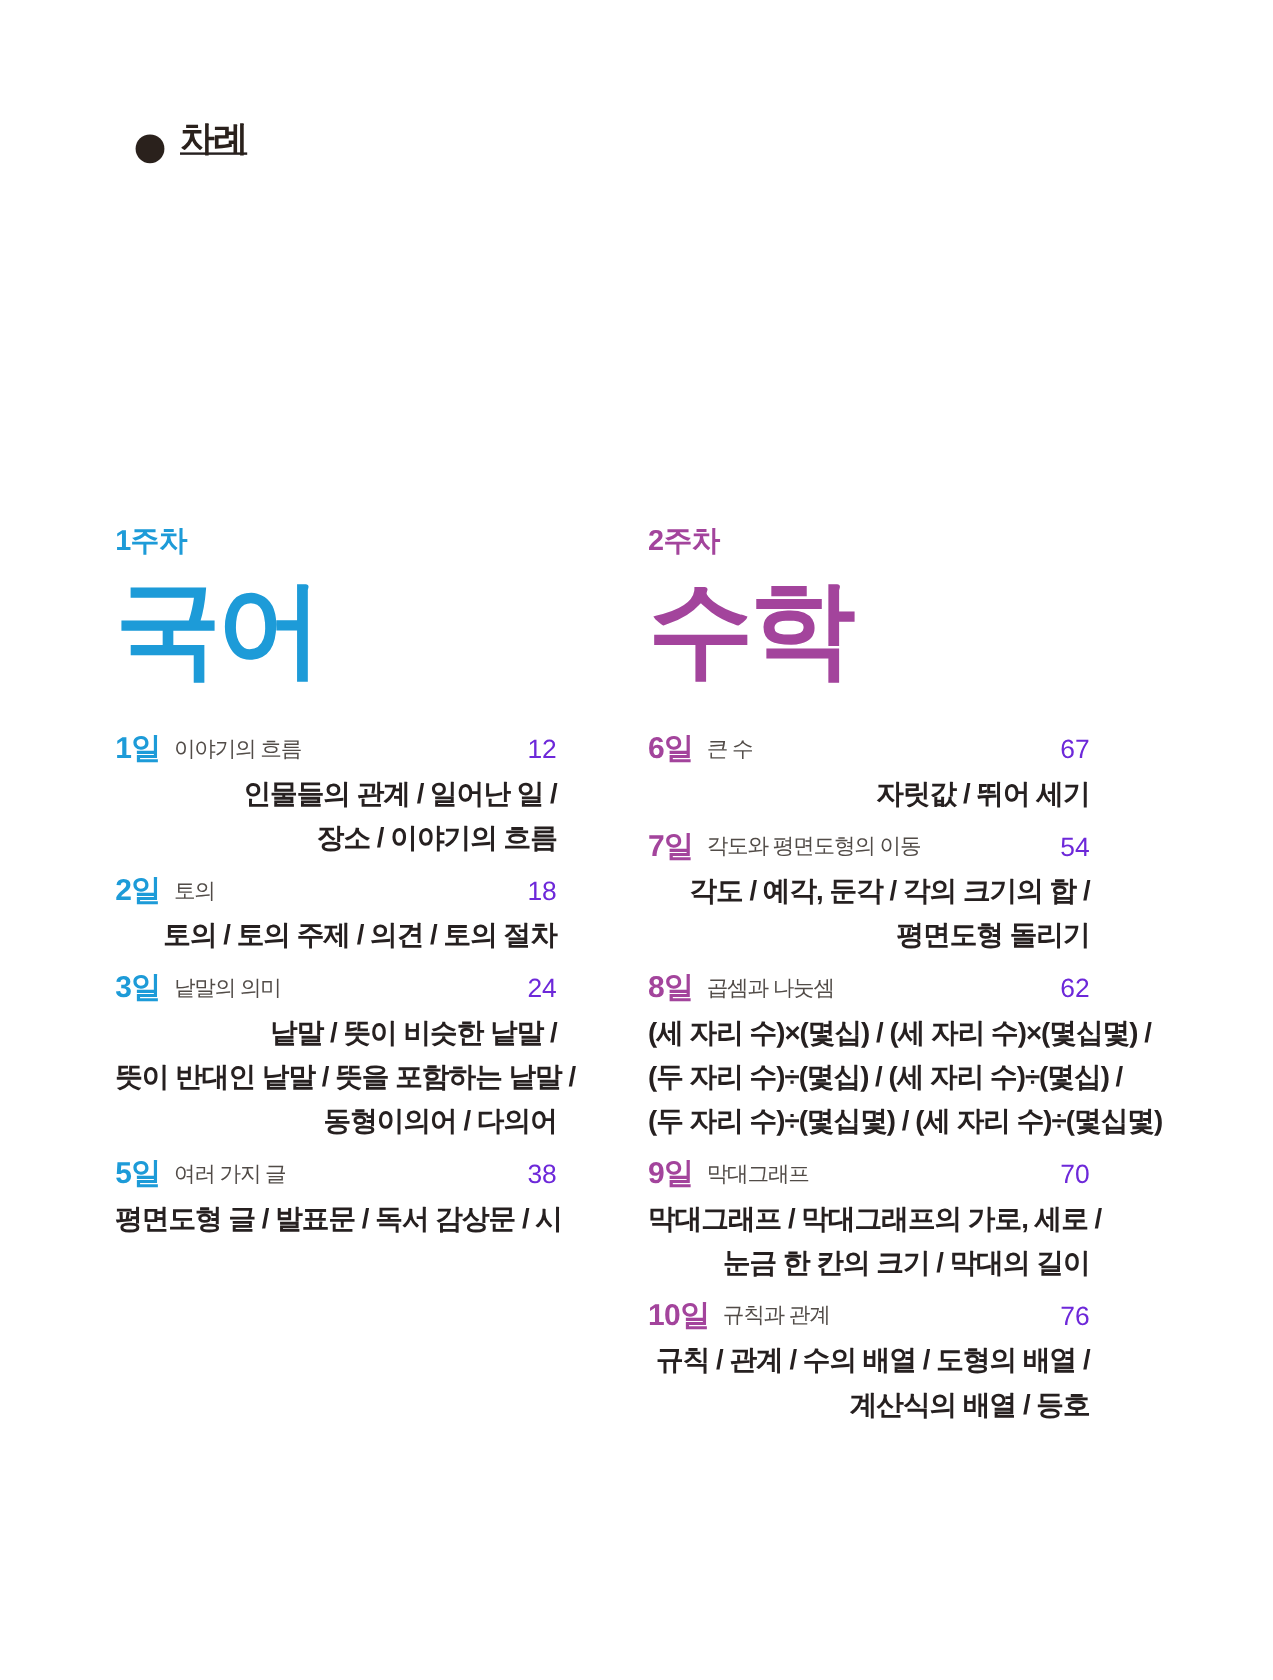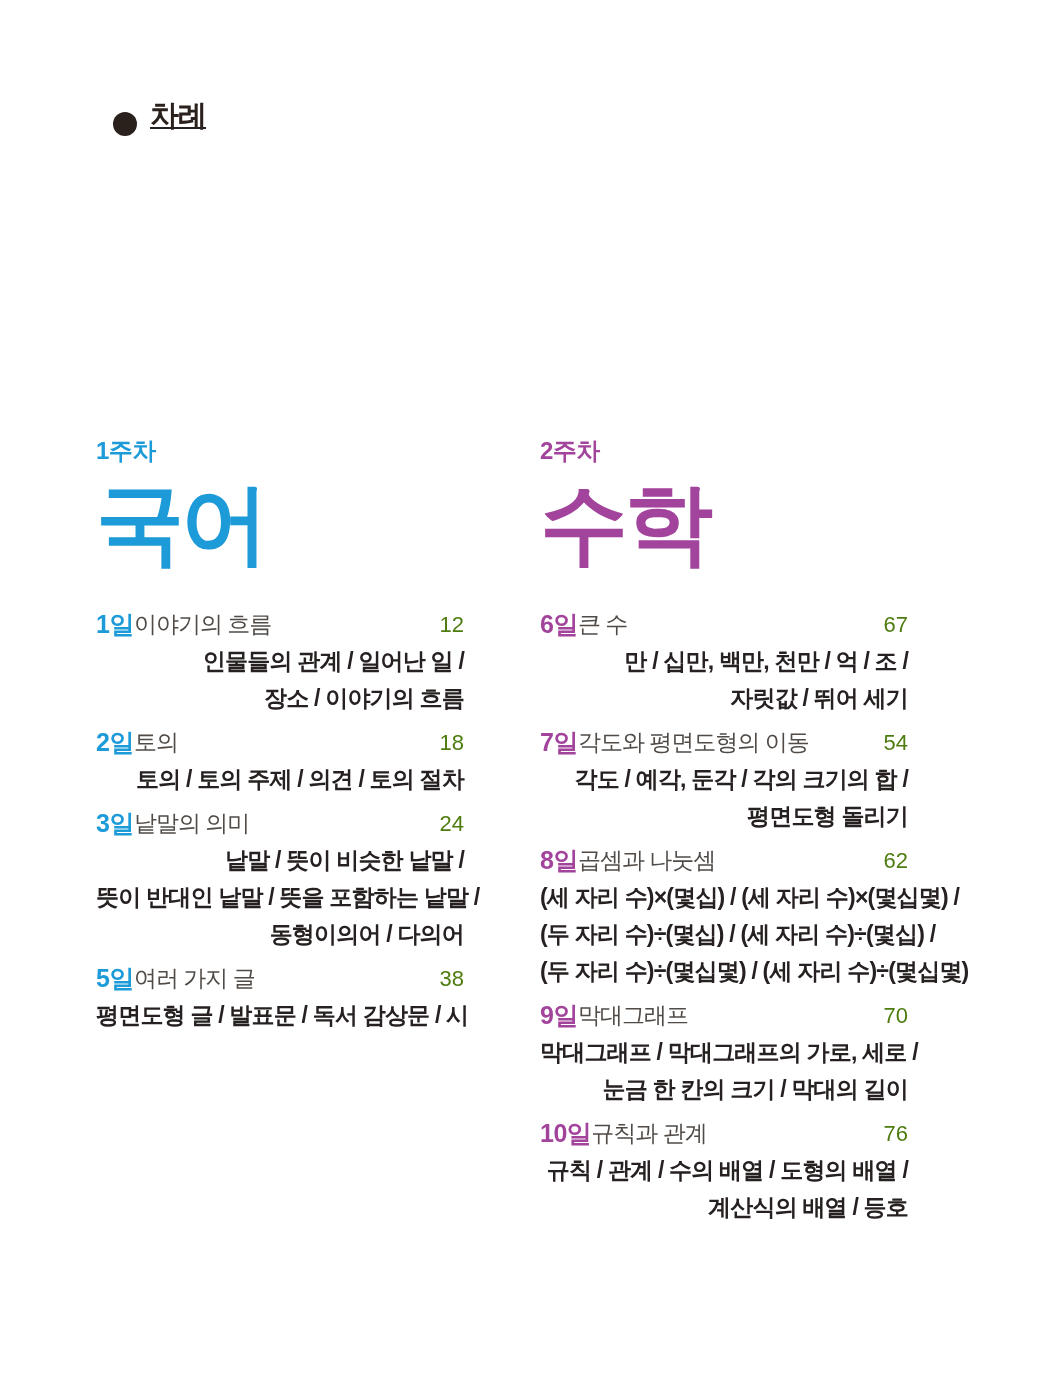--- a/index.html
+++ b/index.html
@@ -30,31 +30,31 @@
     font-size: 24px; line-height: 26px; font-weight: 600;
     color: var(--accent); letter-spacing: -0.5px;
   }
   .subject {
     font-size: 88px; line-height: 96px; font-weight: 800;
     color: var(--accent); margin-top: 12px; letter-spacing: -3px;
   }
   .entries { margin-top: 34px; }
   .entry { margin-bottom: 7px; }
   .entry-row {
-    display: flex; align-items: flex-end; gap: 0; line-height: 37px;
+    display: flex; align-items: flex-end; gap: 11px; line-height: 37px;
   }
   .day {
     font-size: 25px; font-weight: 800; color: var(--accent);
     white-space: nowrap; letter-spacing: -0.5px;
   }
   .entry-title {
-    flex: 1; font-size: 23px; font-weight: 400;
+    flex: 1; font-size: 18px; font-weight: 400;
     color: #514b47; letter-spacing: -1px; white-space: nowrap;
   }
-  .page-num { font-size: 22px; color: #4d7c0f; }
+  .page-num { font-size: 22px; color: #6d28d9; }
   .topics div {
     font-size: 23px; font-weight: 800; line-height: 37px;
     color: #262020; letter-spacing: -0.8px; white-space: nowrap; text-align: right;
   }
 </style>
 </head>
 <body>
 
 <div class="page-header">
   <span class="bullet"></span>
@@ -124,21 +124,20 @@
     <div class="subject">수학</div>
     <div class="entries">
 
       <div class="entry">
         <div class="entry-row">
           <span class="day">6일</span>
           <span class="entry-title">큰 수</span>
           <span class="page-num">67</span>
         </div>
         <div class="topics">
-          <div>만 / 십만, 백만, 천만 / 억 / 조 /</div>
           <div>자릿값 / 뛰어 세기</div>
         </div>
       </div>
 
       <div class="entry">
         <div class="entry-row">
           <span class="day">7일</span>
           <span class="entry-title">각도와 평면도형의 이동</span>
           <span class="page-num">54</span>
         </div>

